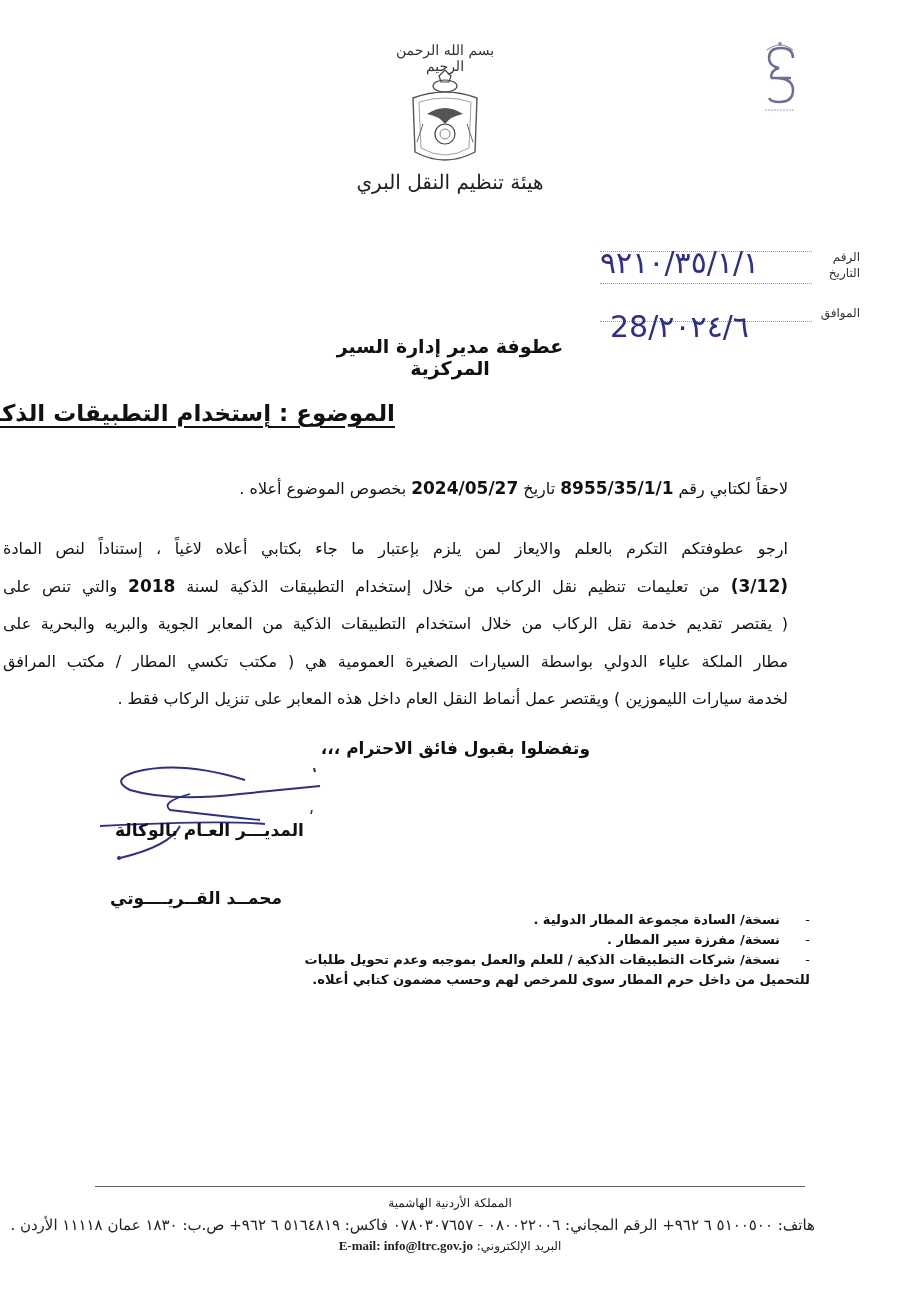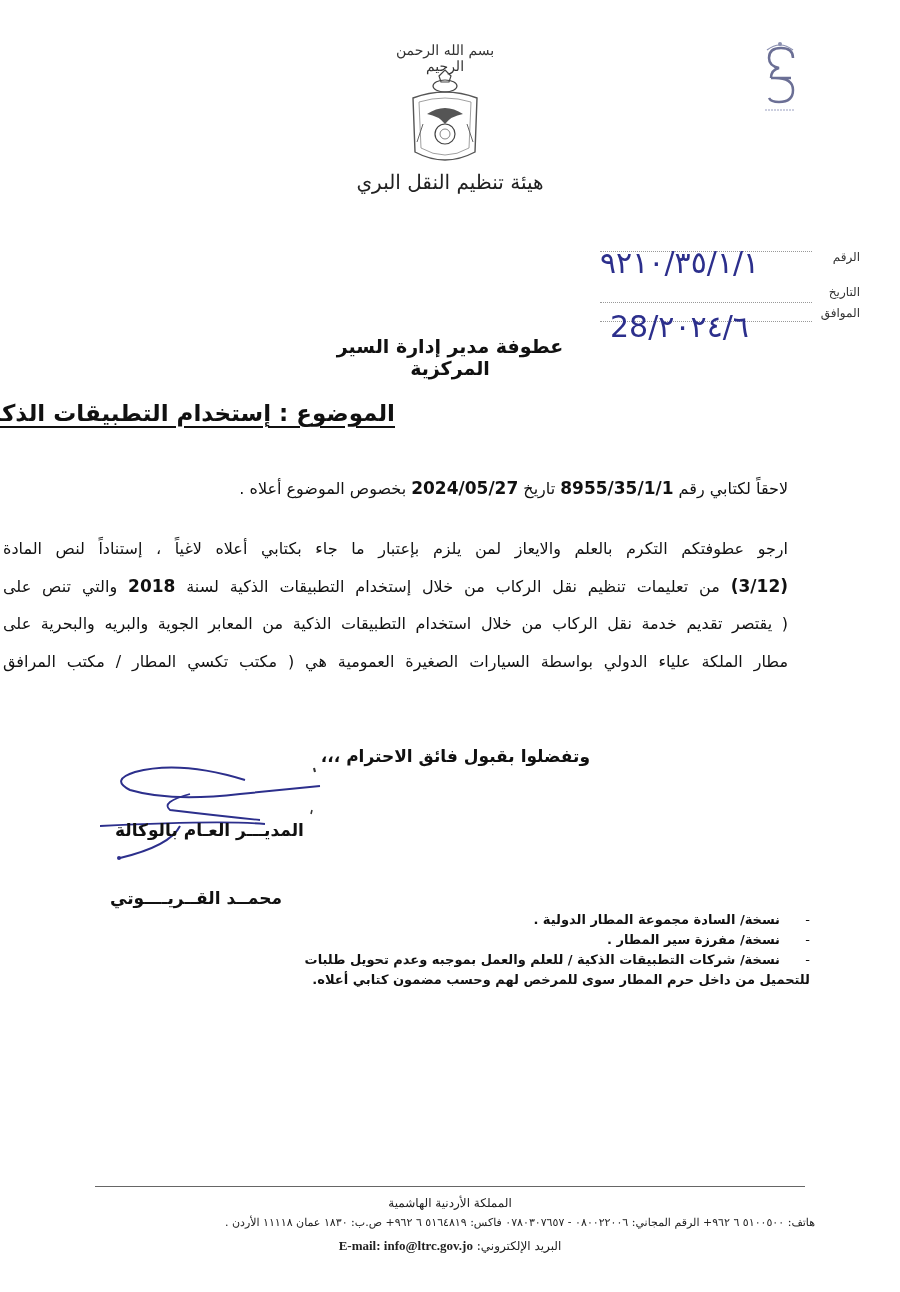--- a/index.html
+++ b/index.html
@@ -26,34 +26,34 @@
   .addressee { left: 300px; top: 335px; width: 300px; text-align: center; font-size: 19px; font-weight: bold; }
 
   .subject { right: 505px; top: 400px; font-size: 23px; font-weight: bold; text-decoration: underline; text-underline-offset: 5px; white-space: nowrap; }
 
   .para1 { right: 112px; top: 478px; width: 700px; font-size: 16px; text-align: right; white-space: nowrap; }
   .body-para { right: 112px; top: 530px; width: 785px; font-size: 16px; line-height: 37.5px; text-align: justify; text-align-last: right; }
   .body-para .line { display: block; white-space: nowrap; text-align: justify; text-align-last: justify; }
   .body-para .line.last { text-align-last: right; }
   .num-bold { font-weight: bold; font-size: 17px; }
 
-  .closing { right: 310px; top: 738px; font-size: 17px; font-weight: bold; white-space: nowrap; margin-top: 8px; }
+  .closing { right: 310px; top: 738px; font-size: 17px; font-weight: bold; white-space: nowrap; }
 
   .sig-svg { left: 100px; top: 758px; width: 260px; height: 130px; }
   .sig-title { left: 115px; top: 820px; font-size: 17px; font-weight: bold; white-space: nowrap; letter-spacing: 1px; }
   .sig-name { left: 110px; top: 888px; font-size: 17px; font-weight: bold; white-space: nowrap; letter-spacing: 2px; }
 
   .cc-list { right: 90px; top: 910px; width: 520px; font-size: 13px; font-weight: bold; line-height: 20px; }
   .cc-item { position: relative; padding-right: 30px; white-space: nowrap; }
   .cc-dash { position: absolute; right: 0; top: 0; font-weight: normal; }
   .cc-cont { white-space: nowrap; padding-right: 30px; }
 
   .footer-rule { left: 95px; top: 1186px; width: 710px; height: 0; border-top: 1.5px solid #666; }
   .footer-l1 { left: 200px; top: 1196px; width: 500px; text-align: center; font-size: 12px; font-family: "DejaVu Serif", serif; color: #222; }
-  .footer-l2 { left: 95px; top: 1216px; width: 720px; font-size: 11px; font-family: "DejaVu Serif", serif; color: #222; white-space: nowrap; }
+  .footer-l2 { left: 95px; top: 1216px; width: 720px; font-size: 15px; font-family: "DejaVu Serif", serif; color: #222; white-space: nowrap; }
   .footer-l3 { left: 200px; top: 1238px; width: 500px; text-align: center; font-size: 12px; font-family: "DejaVu Serif", serif; color: #222; }
   .email { font-family: "Liberation Serif", serif; font-weight: bold; font-size: 13px; }
 </style>
 </head>
 <body>
 
 <div class="abs basmala rtl">بسم الله الرحمن الرحيم</div>
 
 <svg class="abs emblem" viewBox="0 0 80 100">
   <path d="M40 2 l6 6 -2 6 h-8 l-2 -6z" fill="none" stroke="#444" stroke-width="1.2"></path>
@@ -75,41 +75,42 @@
   <path d="M26 42 H46 M30 42 Q48 42 48 54 Q48 66 34 66 Q26 66 24 62" fill="none" stroke="#6b6f95" stroke-width="2.5"></path>
   <line x1="20" y1="74" x2="50" y2="74" stroke="#9a9fc0" stroke-width="1" stroke-dasharray="2 1"></line>
 </svg>
 
 <div class="abs ref-block rtl">
   <div class="ref-row" style="top:0;">
     <span class="ref-label" style="top:18px;">الرقم</span>
     <span class="ref-dots"></span>
     <span class="ref-hand" style="top:-6px;">٩٢١٠/٣٥/١/١</span>
   </div>
-  <div class="ref-row" style="top:53px;text-align:center;">
+  <div class="ref-row" style="top:34px;text-align:center;">
     <span class="ref-label" style="top:0px;">التاريخ</span>
     <span class="ref-dots" style="bottom:6px;"></span>
   </div>
   <div class="ref-row" style="top:70px;">
     <span class="ref-label" style="top:4px;">الموافق</span>
     <span class="ref-dots"></span>
     <span class="ref-hand" style="top:-12px; left:20px;">٢٠٢٤/٦/28</span>
   </div>
 </div>
 
 <div class="abs addressee rtl">عطوفة مدير إدارة السير المركزية</div>
 <div class="abs subject rtl">الموضوع : إستخدام التطبيقات الذكية</div>
 
 <div class="abs para1 rtl"><span>لاحقاً لكتابي رقم </span><b class="num-bold">8955/35/1/1</b><span> تاريخ </span><b class="num-bold">2024/05/27</b><span> بخصوص الموضوع أعلاه .</span></div>
 
 <div class="abs body-para rtl">
   <span class="line">ارجو عطوفتكم التكرم بالعلم والايعاز لمن يلزم بإعتبار ما جاء بكتابي أعلاه لاغياً ، إستناداً لنص المادة</span>
   <span class="line"><b class="num-bold">(3/12)</b><span> من تعليمات تنظيم نقل الركاب من خلال إستخدام التطبيقات الذكية لسنة </span><b class="num-bold">2018</b><span> والتي تنص على</span></span>
   <span class="line">( يقتصر تقديم خدمة نقل الركاب من خلال استخدام التطبيقات الذكية من المعابر الجوية والبريه والبحرية على</span>
   <span class="line">مطار الملكة علياء الدولي بواسطة السيارات الصغيرة العمومية هي ( مكتب تكسي المطار / مكتب المرافق</span>
+  <span class="line last">لخدمة سيارات الليموزين ) ويقتصر عمل أنماط النقل العام داخل هذه المعابر على تنزيل الركاب فقط .</span>
 </div>
 
 <div class="abs closing rtl">وتفضلوا بقبول فائق الاحترام ،،،</div>
 
 <svg class="abs sig-svg" viewBox="0 0 260 130">
   <path d="M145 22 Q80 2 35 14 Q10 22 30 32 Q70 44 140 36 L220 28" fill="none" stroke="#2c2f8c" stroke-width="2"></path>
   <path d="M90 36 Q60 44 70 52 Q120 58 160 62" fill="none" stroke="#2c2f8c" stroke-width="1.8"></path>
   <path d="M0 68 Q120 62 165 66" fill="none" stroke="#2c2f8c" stroke-width="1.8"></path>
   <path d="M80 68 Q70 88 20 100" fill="none" stroke="#2c2f8c" stroke-width="2"></path>
   <circle cx="19" cy="100" r="2" fill="#2c2f8c"></circle>

